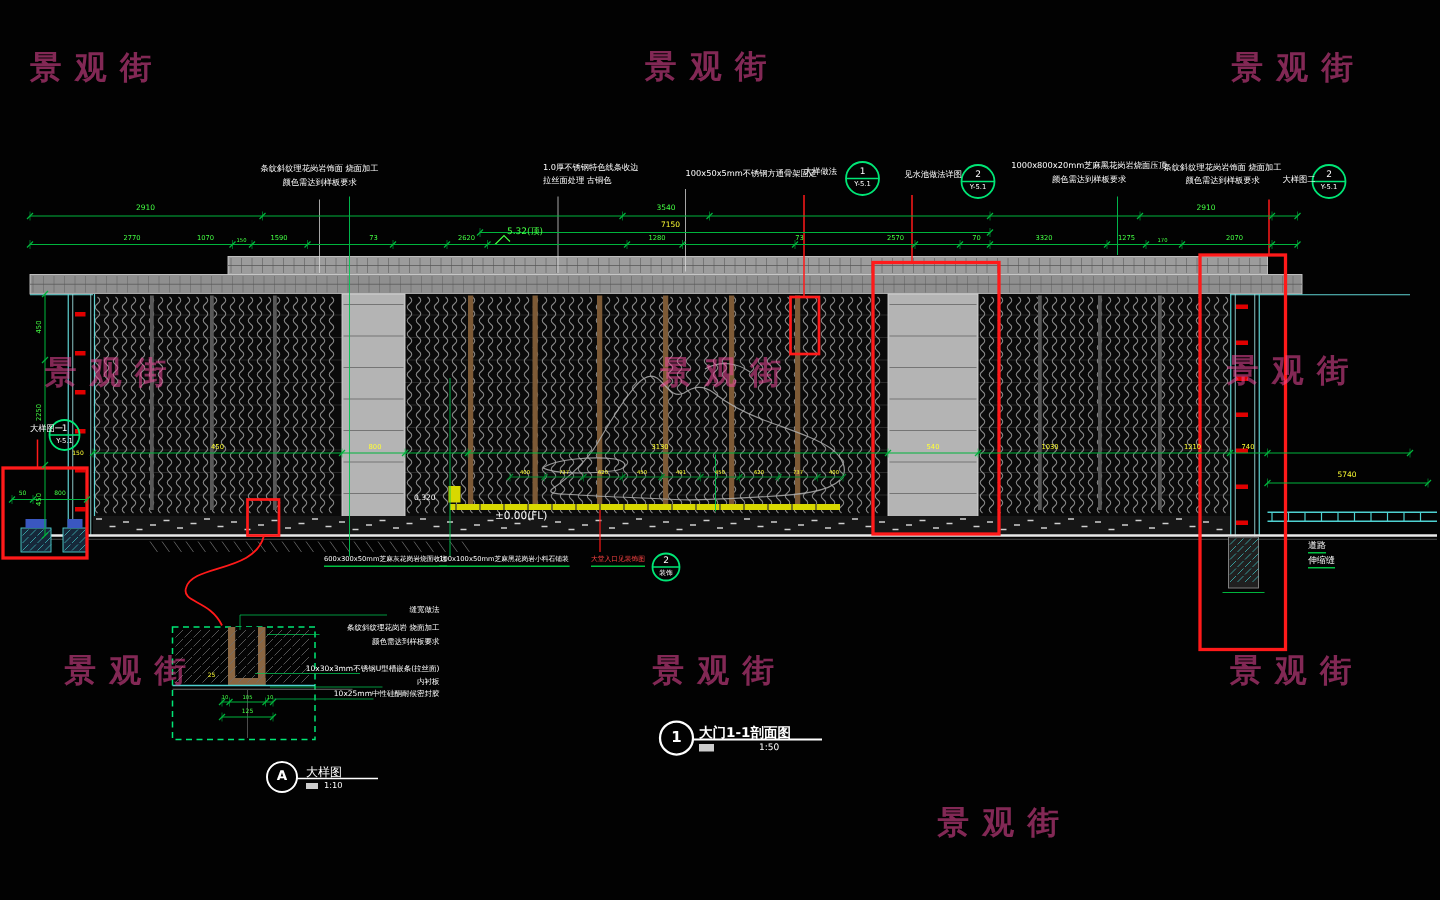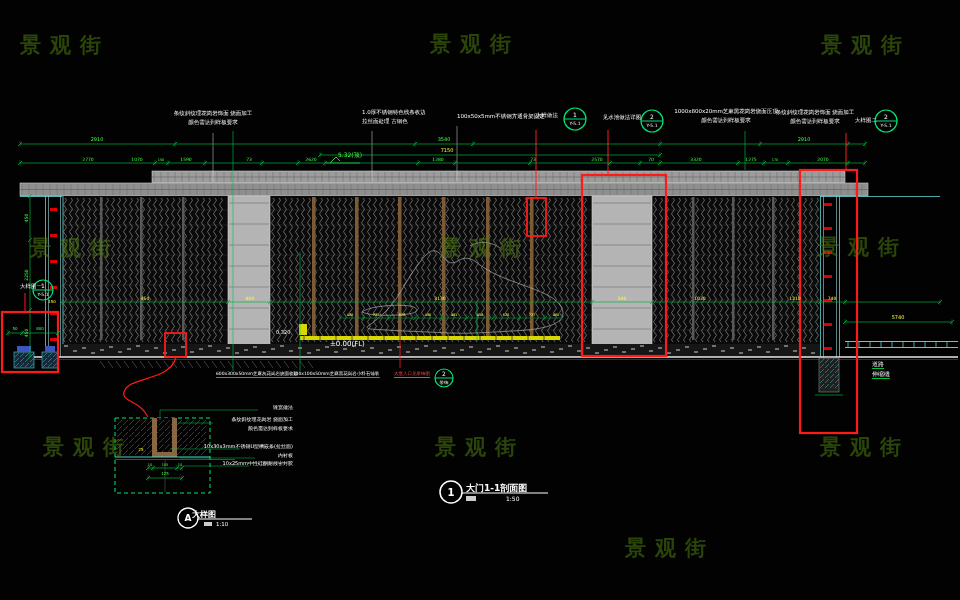--- a/index.html
+++ b/index.html
@@ -1,20 +1,20 @@
 <!DOCTYPE html>
 <html><head>
 <meta charset="utf-8">
 <style>
   html,body{margin:0;padding:0;background:#000;}
   #stage{position:relative;width:960px;height:600px;background:#020202;overflow:hidden;
          font-family:"DejaVu Sans","Liberation Sans",sans-serif;}
   svg{position:absolute;left:0;top:0;}
   .t{position:absolute;white-space:nowrap;line-height:1.15;font-family:"DejaVu Sans","Liberation Sans",sans-serif;}
-  .wm{position:absolute;font-size:21px;font-weight:bold;letter-spacing:9px;color:#4d7c0f;opacity:.55;
+  .wm{position:absolute;font-size:21px;font-weight:bold;letter-spacing:9px;color:#ec4899;opacity:.55;
       transform:translate(-50%,-50%);white-space:nowrap;}
   .titlelbl{position:absolute;color:#fff;white-space:nowrap;}
 </style>
 </head>
 <body>
 
 <div id="stage">
 
   <svg id="lw" width="960" height="600" viewBox="0 0 960 600">
 
@@ -1044,15 +1044,15 @@
       <div class="t" style="left: 293px; top: 426px; color: rgb(255, 255, 255); font-size: 5px; transform: translateX(-100%);">颜色需达到样板要求</div>
       <div class="t" style="left: 293px; top: 444px; color: rgb(255, 255, 255); font-size: 5px; transform: translateX(-100%);">10x30x3mm不锈钢U型槽嵌条(拉丝面)</div>
       <div class="t" style="left: 293px; top: 453px; color: rgb(255, 255, 255); font-size: 5px; transform: translateX(-100%);">内衬板</div>
       <div class="t" style="left: 293px; top: 461px; color: rgb(255, 255, 255); font-size: 5px; transform: translateX(-100%);">10x25mm中性硅酮耐候密封胶</div>
     </div>
 
   <div class="titlelbl" style="left:451px;top:492px;transform:translate(-50%,-50%);font-size:10px;font-weight:bold">1</div>
   <div class="titlelbl" style="left:466px;top:482px;font-size:9px;font-weight:bold">大门1-1剖面图</div>
   <div class="titlelbl" style="left:506px;top:495px;font-size:6px">1:50</div>
   <div class="titlelbl" style="left:188px;top:518px;transform:translate(-50%,-50%);font-size:9px;font-weight:bold">A</div>
-  <div class="titlelbl" style="left:192px;top:509px;font-size:8px;font-weight:bold">大样图</div>
+  <div class="titlelbl" style="left:204px;top:509px;font-size:8px;font-weight:normal">大样图</div>
   <div class="titlelbl" style="left:216px;top:521px;font-size:5.5px">1:10</div>
 </div>
 
 </body></html>

